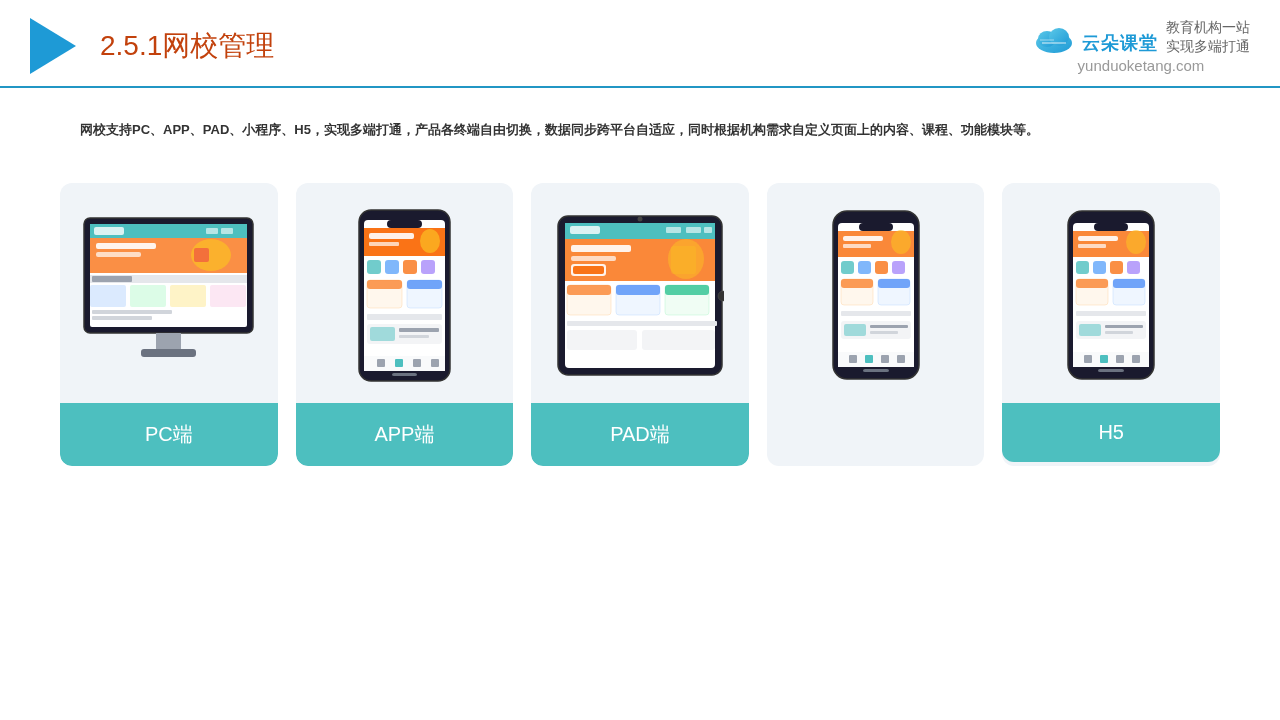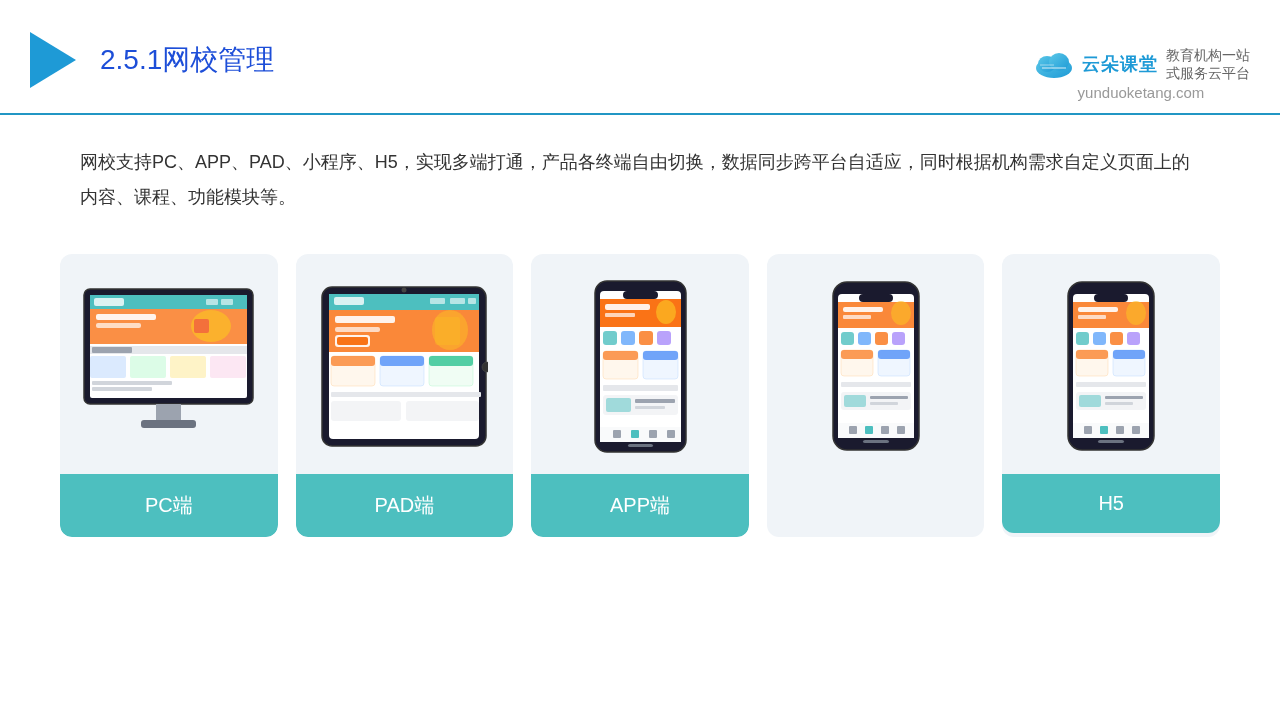--- a/index.html
+++ b/index.html
@@ -28,56 +28,56 @@
       width: 0;
       height: 0;
       border-top: 28px solid transparent;
       border-bottom: 28px solid transparent;
       border-left: 46px solid #1e9ad6;
       margin-right: 8px;
     }
     .header-title {
       font-size: 28px;
       font-weight: bold;
-      color: #1d4ed8;
+      color: #c2410c;
     }
     .header-title span {
       font-weight: normal;
     }
     .logo-area {
       display: flex;
       flex-direction: column;
       align-items: center;
     }
     .logo-cloud {
       display: flex;
-      align-items: center;
+      align-items: flex-end;
       gap: 6px;
-      margin-top: 28px;
     }
     .logo-text-main {
       font-size: 18px;
       color: #1e9ad6;
       font-weight: bold;
       letter-spacing: 1px;
     }
     .logo-url {
       font-size: 15px;
       color: #999;
       margin-top: 2px;
     }
 
     
     .desc-section {
       padding: 30px 80px 10px 80px;
     }
     .desc-text {
-      font-size: 18px;
+      font-size: 13px;
       color: #333;
       line-height: 1.9;
+      font-weight: bold;
     }
 
     
     .cards-section {
       display: flex;
       justify-content: center;
       gap: 18px;
       padding: 30px 60px 20px 60px;
     }
 
@@ -135,21 +135,21 @@
         <ellipse cx="22" cy="20" rx="18" ry="10" fill="url(#cloudGrad)"></ellipse>
         <ellipse cx="15" cy="16" rx="9" ry="8" fill="url(#cloudGrad)"></ellipse>
         <ellipse cx="27" cy="14" rx="10" ry="9" fill="url(#cloudGrad)"></ellipse>
 
         <line x1="10" y1="20" x2="34" y2="20" stroke="white" stroke-width="1.2" opacity="0.7"></line>
         <line x1="8" y1="17" x2="22" y2="17" stroke="white" stroke-width="1" opacity="0.5"></line>
       </svg>
       <span class="logo-text-main">云朵课堂</span>
       <div style="display:flex;flex-direction:column;font-size:14px;color:#666;line-height:1.3;margin-left:2px;">
         <span>教育机构一站</span>
-        <span>式服务云平台</span>
+        <span>实现多端打通</span>
       </div>
     </div>
     <div class="logo-url">yunduoketang.com</div>
   </div>
 </div>
 
 <div class="desc-section">
   <p class="desc-text">网校支持PC、APP、PAD、小程序、H5，实现多端打通，产品各终端自由切换，数据同步跨平台自适应，同时根据机构需求自定义页面上的内容、课程、功能模块等。</p>
 </div>
 
@@ -185,20 +185,66 @@
         <rect x="134" y="72" width="36" height="22" rx="2" fill="#fce7f3"></rect>
 
         <rect x="16" y="97" width="80" height="4" rx="1" fill="#d1d5db"></rect>
         <rect x="16" y="103" width="60" height="4" rx="1" fill="#d1d5db"></rect>
 
         <rect x="80" y="120" width="25" height="18" rx="0" fill="#9ca3af"></rect>
         <rect x="65" y="136" width="55" height="8" rx="3" fill="#6b7280"></rect>
       </svg>
     </div>
     <div class="device-label">PC端</div>
+  </div>
+
+  <div class="device-card">
+    <div class="device-img-area">
+
+      <svg width="95" height="175" viewBox="0 0 95 175">
+
+        <rect x="2" y="2" width="91" height="171" rx="12" ry="12" fill="#1a1a2e" stroke="#333" stroke-width="1.5"></rect>
+
+        <rect x="7" y="12" width="81" height="151" rx="4" fill="#fff"></rect>
+
+        <rect x="30" y="12" width="35" height="8" rx="4" fill="#1a1a2e"></rect>
+
+        <rect x="7" y="20" width="81" height="28" fill="#f97316"></rect>
+
+        <rect x="7" y="20" width="81" height="28" fill="#f97316" opacity="0.9"></rect>
+        <rect x="12" y="25" width="45" height="6" rx="2" fill="white" opacity="0.9"></rect>
+        <rect x="12" y="34" width="30" height="4" rx="1" fill="white" opacity="0.7"></rect>
+        <ellipse cx="73" cy="33" rx="10" ry="12" fill="#fbbf24" opacity="0.7"></ellipse>
+
+        <rect x="10" y="52" width="14" height="14" rx="3" fill="#4dbfbf" opacity="0.8"></rect>
+        <rect x="28" y="52" width="14" height="14" rx="3" fill="#60a5fa" opacity="0.8"></rect>
+        <rect x="46" y="52" width="14" height="14" rx="3" fill="#f97316" opacity="0.8"></rect>
+        <rect x="64" y="52" width="14" height="14" rx="3" fill="#a78bfa" opacity="0.8"></rect>
+
+        <rect x="10" y="72" width="35" height="28" rx="3" fill="#fff7ed" stroke="#fed7aa" stroke-width="0.5"></rect>
+        <rect x="50" y="72" width="35" height="28" rx="3" fill="#eff6ff" stroke="#bfdbfe" stroke-width="0.5"></rect>
+        <rect x="10" y="72" width="35" height="9" rx="3" fill="#f97316" opacity="0.7"></rect>
+        <rect x="50" y="72" width="35" height="9" rx="3" fill="#3b82f6" opacity="0.7"></rect>
+
+        <rect x="10" y="106" width="75" height="6" rx="1" fill="#e5e7eb"></rect>
+        <rect x="10" y="116" width="75" height="20" rx="3" fill="#f3f4f6"></rect>
+        <rect x="13" y="119" width="25" height="14" rx="2" fill="#4dbfbf" opacity="0.5"></rect>
+        <rect x="42" y="120" width="40" height="4" rx="1" fill="#9ca3af"></rect>
+        <rect x="42" y="127" width="30" height="3" rx="1" fill="#d1d5db"></rect>
+
+        <rect x="7" y="148" width="81" height="15" fill="#f9fafb"></rect>
+        <rect x="20" y="151" width="8" height="8" rx="1" fill="#9ca3af"></rect>
+        <rect x="38" y="151" width="8" height="8" rx="1" fill="#4dbfbf"></rect>
+        <rect x="56" y="151" width="8" height="8" rx="1" fill="#9ca3af"></rect>
+        <rect x="74" y="151" width="8" height="8" rx="1" fill="#9ca3af"></rect>
+
+        <rect x="35" y="165" width="25" height="3" rx="2" fill="#6b7280"></rect>
+      </svg>
+    </div>
+    <div class="device-label">APP端</div>
   </div>
 
   <div class="device-card">
     <div class="device-img-area">
 
       <svg width="168" height="175" viewBox="0 0 168 175">
 
         <rect x="2" y="8" width="164" height="159" rx="10" ry="10" fill="#1a1a2e" stroke="#333" stroke-width="1.5"></rect>
 
         <rect x="9" y="15" width="150" height="145" rx="4" fill="#fff"></rect>
@@ -233,66 +279,20 @@
 
         <circle cx="167" cy="88" r="5" fill="#333" stroke="#555" stroke-width="0.5"></circle>
       </svg>
     </div>
     <div class="device-label">PAD端</div>
   </div>
 
   <div class="device-card">
     <div class="device-img-area">
 
-      <svg width="95" height="175" viewBox="0 0 95 175">
-
-        <rect x="2" y="2" width="91" height="171" rx="12" ry="12" fill="#1a1a2e" stroke="#333" stroke-width="1.5"></rect>
-
-        <rect x="7" y="12" width="81" height="151" rx="4" fill="#fff"></rect>
-
-        <rect x="30" y="12" width="35" height="8" rx="4" fill="#1a1a2e"></rect>
-
-        <rect x="7" y="20" width="81" height="28" fill="#f97316"></rect>
-
-        <rect x="7" y="20" width="81" height="28" fill="#f97316" opacity="0.9"></rect>
-        <rect x="12" y="25" width="45" height="6" rx="2" fill="white" opacity="0.9"></rect>
-        <rect x="12" y="34" width="30" height="4" rx="1" fill="white" opacity="0.7"></rect>
-        <ellipse cx="73" cy="33" rx="10" ry="12" fill="#fbbf24" opacity="0.7"></ellipse>
-
-        <rect x="10" y="52" width="14" height="14" rx="3" fill="#4dbfbf" opacity="0.8"></rect>
-        <rect x="28" y="52" width="14" height="14" rx="3" fill="#60a5fa" opacity="0.8"></rect>
-        <rect x="46" y="52" width="14" height="14" rx="3" fill="#f97316" opacity="0.8"></rect>
-        <rect x="64" y="52" width="14" height="14" rx="3" fill="#a78bfa" opacity="0.8"></rect>
-
-        <rect x="10" y="72" width="35" height="28" rx="3" fill="#fff7ed" stroke="#fed7aa" stroke-width="0.5"></rect>
-        <rect x="50" y="72" width="35" height="28" rx="3" fill="#eff6ff" stroke="#bfdbfe" stroke-width="0.5"></rect>
-        <rect x="10" y="72" width="35" height="9" rx="3" fill="#f97316" opacity="0.7"></rect>
-        <rect x="50" y="72" width="35" height="9" rx="3" fill="#3b82f6" opacity="0.7"></rect>
-
-        <rect x="10" y="106" width="75" height="6" rx="1" fill="#e5e7eb"></rect>
-        <rect x="10" y="116" width="75" height="20" rx="3" fill="#f3f4f6"></rect>
-        <rect x="13" y="119" width="25" height="14" rx="2" fill="#4dbfbf" opacity="0.5"></rect>
-        <rect x="42" y="120" width="40" height="4" rx="1" fill="#9ca3af"></rect>
-        <rect x="42" y="127" width="30" height="3" rx="1" fill="#d1d5db"></rect>
-
-        <rect x="7" y="148" width="81" height="15" fill="#f9fafb"></rect>
-        <rect x="20" y="151" width="8" height="8" rx="1" fill="#9ca3af"></rect>
-        <rect x="38" y="151" width="8" height="8" rx="1" fill="#4dbfbf"></rect>
-        <rect x="56" y="151" width="8" height="8" rx="1" fill="#9ca3af"></rect>
-        <rect x="74" y="151" width="8" height="8" rx="1" fill="#9ca3af"></rect>
-
-        <rect x="35" y="165" width="25" height="3" rx="2" fill="#6b7280"></rect>
-      </svg>
-    </div>
-    <div class="device-label">APP端</div>
-  </div>
-
-  <div class="device-card">
-    <div class="device-img-area">
-
       <svg width="90" height="172" viewBox="0 0 90 172">
 
         <rect x="2" y="2" width="86" height="168" rx="14" ry="14" fill="#1a1a2e" stroke="#333" stroke-width="1.5"></rect>
 
         <rect x="7" y="14" width="76" height="144" rx="4" fill="#fff"></rect>
 
         <rect x="28" y="14" width="34" height="8" rx="4" fill="#1a1a2e"></rect>
 
         <rect x="7" y="22" width="76" height="26" fill="#f97316" opacity="0.85"></rect>
         <rect x="12" y="27" width="40" height="5" rx="2" fill="white" opacity="0.9"></rect>

